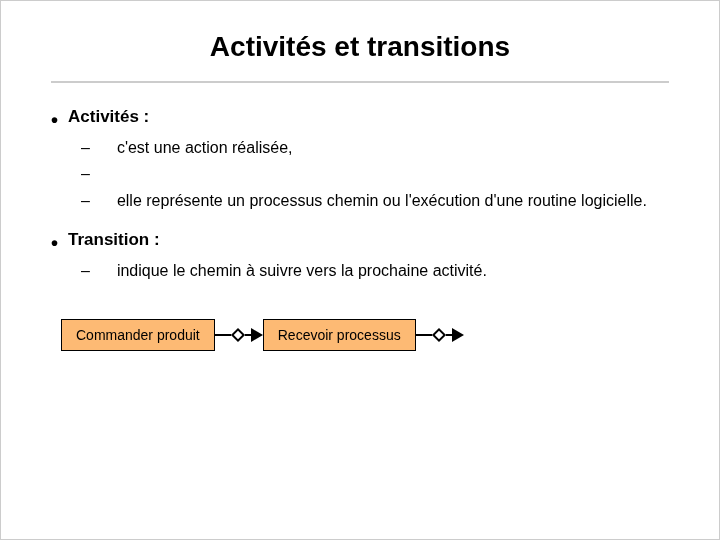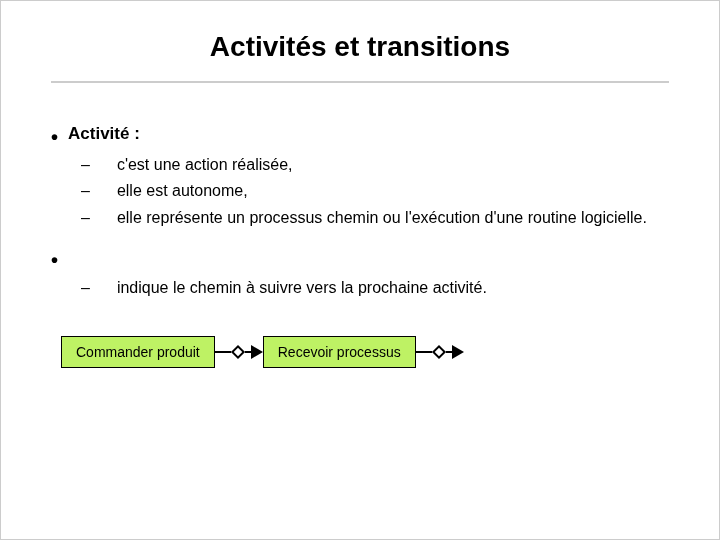--- a/index.html
+++ b/index.html
@@ -26,21 +26,21 @@
       flex-direction: column;
     }
 
     .slide-title {
       font-size: 28px;
       font-weight: bold;
       text-align: center;
       color: #000000;
       padding-bottom: 18px;
       border-bottom: 2px solid #cccccc;
-      margin-bottom: 41px;
+      margin-bottom: 24px;
     }
 
     .content {
       flex: 1;
       display: flex;
       flex-direction: column;
       gap: 10px;
     }
 
     .bullet-item {
@@ -101,21 +101,21 @@
       margin-top: 18px;
       margin-left: 10px;
       gap: 0px;
     }
 
     .activity-box {
       border: 1.5px solid #000000;
       padding: 7px 14px;
       font-size: 14px;
       color: #000000;
-      background: #bef264;
+      background: #fdba74;
       white-space: nowrap;
       min-width: 110px;
       text-align: center;
     }
 
     .arrow-head {
       width: 0;
       height: 0;
       border-top: 7px solid transparent;
       border-bottom: 7px solid transparent;
@@ -147,41 +147,41 @@
 <body>
 
 <div class="slide">
   <div class="slide-title">Activités et transitions</div>
 
   <div class="content">
 
     <div class="bullet-item">
       <div class="bullet-header">
         <span class="bullet-dot">•</span>
-        <span>Activité :</span>
+        <span>Activités :</span>
       </div>
       <div class="sub-items">
         <div class="sub-item">
           <span class="dash">–</span>
           <span class="sub-item-text">c'est une action réalisée,</span>
         </div>
         <div class="sub-item">
           <span class="dash">–</span>
-          <span class="sub-item-text">elle est autonome,</span>
         </div>
         <div class="sub-item">
           <span class="dash">–</span>
           <span class="sub-item-text">elle représente un processus chemin ou l'exécution d'une routine logicielle.</span>
         </div>
       </div>
     </div>
 
     <div class="bullet-item">
       <div class="bullet-header">
         <span class="bullet-dot">•</span>
+        <span>Transition :</span>
       </div>
       <div class="sub-items">
         <div class="sub-item">
           <span class="dash">–</span>
           <span class="sub-item-text bold-text">indique le chemin à suivre vers la prochaine activité.</span>
         </div>
       </div>
     </div>
 
     <div class="diagram">

